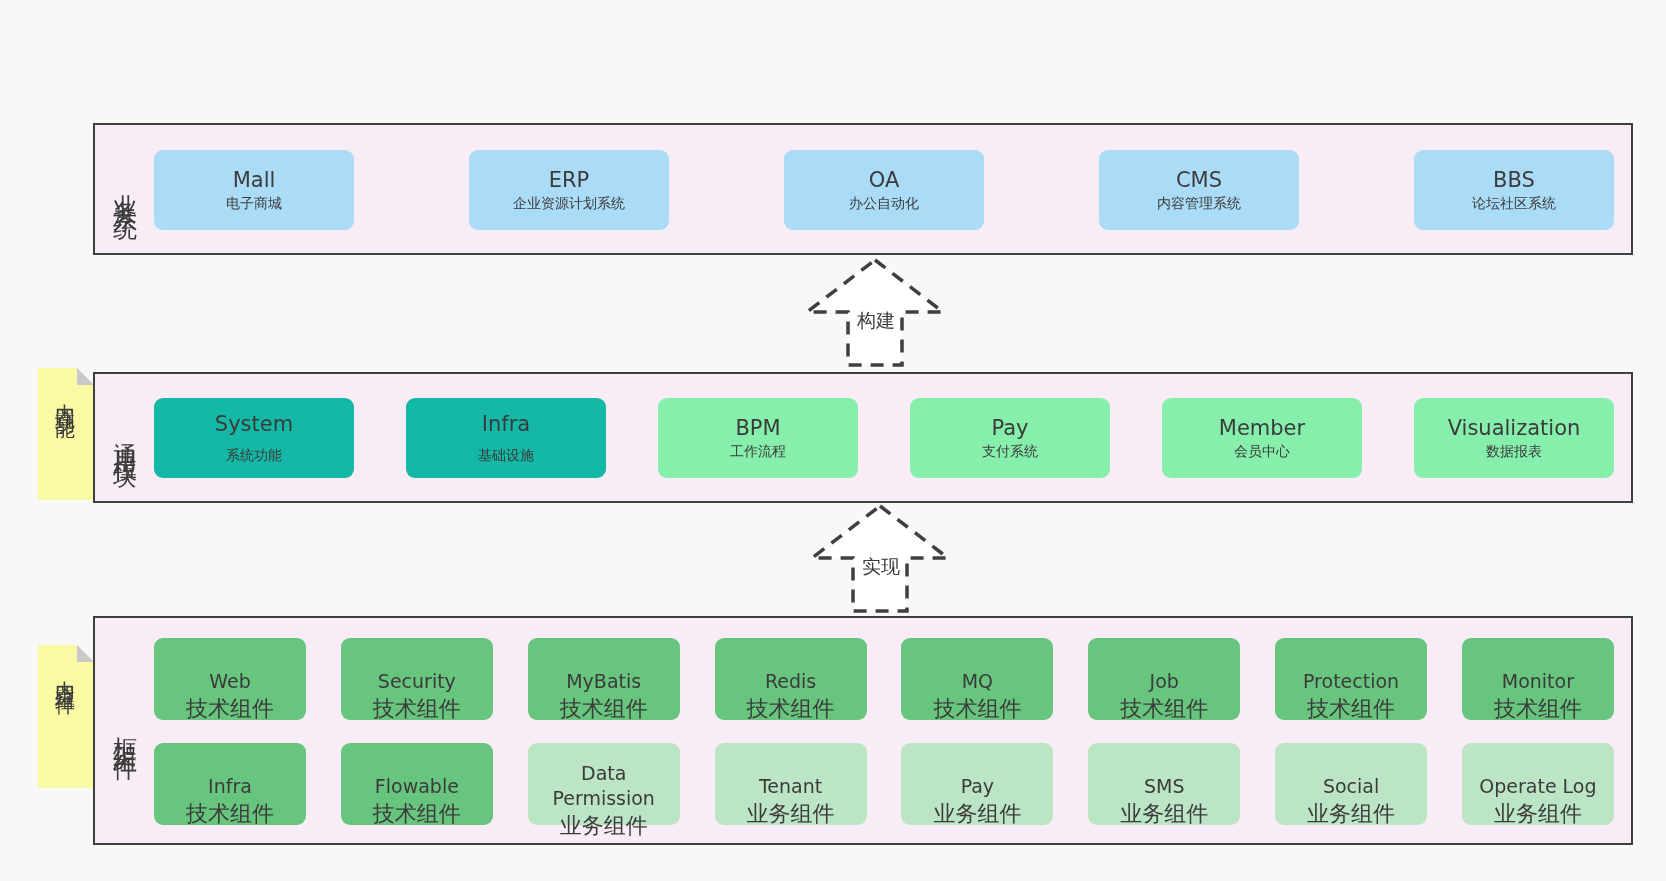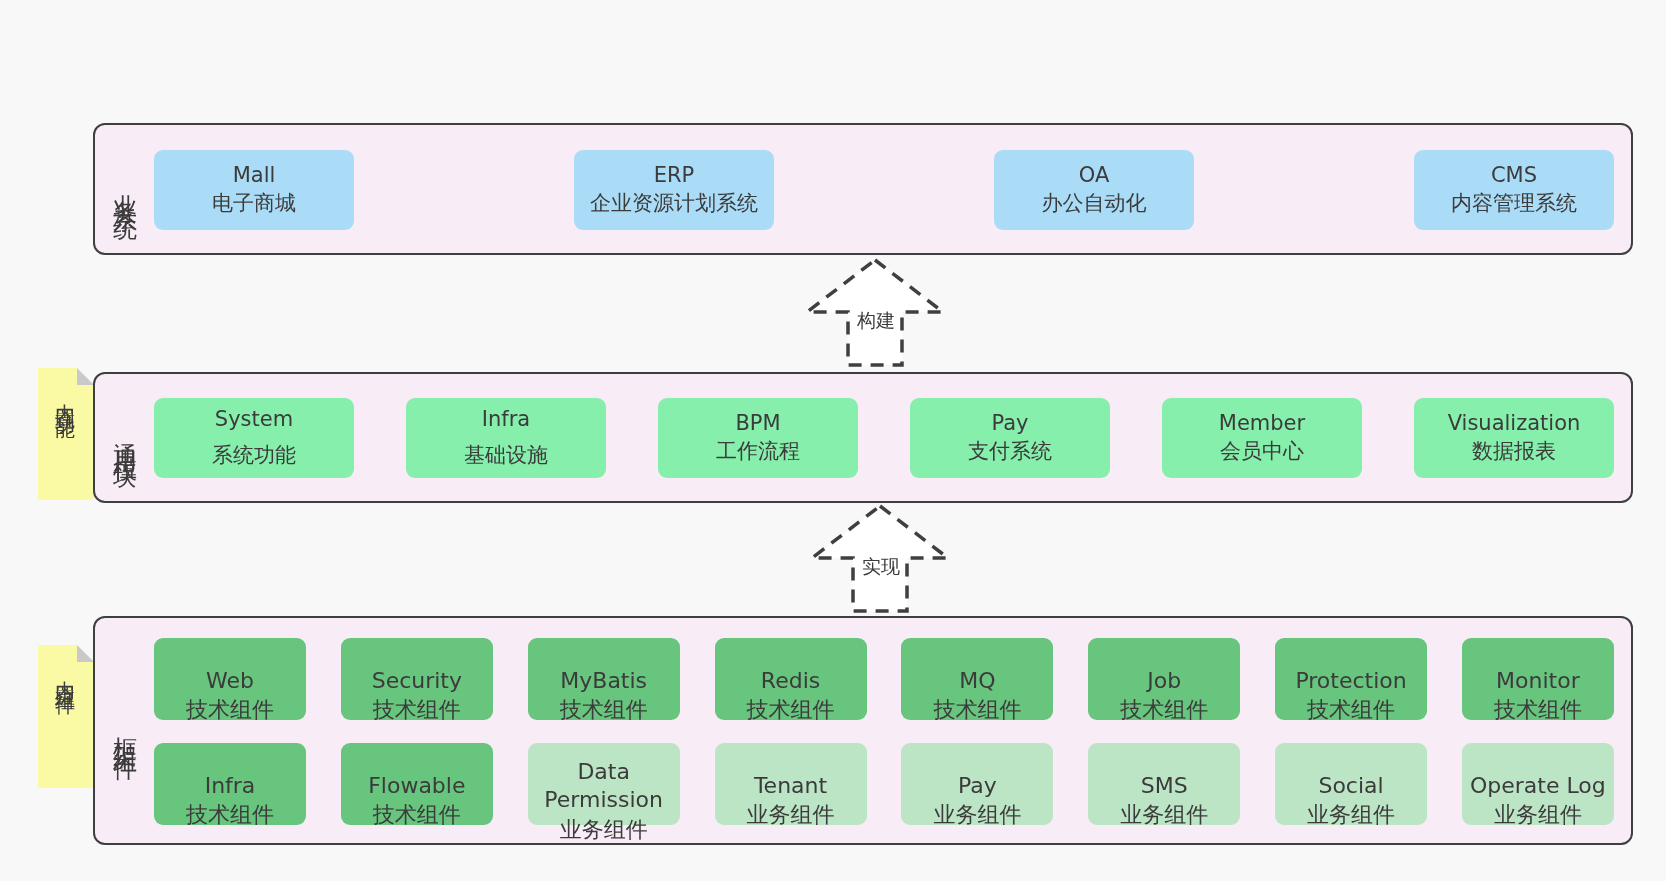--- a/index.html
+++ b/index.html
@@ -16,21 +16,21 @@
     overflow:hidden;
   }
 
   
   .panel {
     position:absolute;
     left:93px;
     width:1540px;
     background:#f8edf6;
     border:2px solid #3f3f3f;
-    border-radius:12px;
+    border-radius:0;
     box-sizing:border-box;
   }
   #panel-business   { top:123px; height:132px; }
   #panel-modules    { top:372px; height:131px; }
   #panel-components { top:616px; height:229px; }
 
   .side-label {
     position:absolute;
     left:14px;
     top:50%;
@@ -62,28 +62,28 @@
     display:flex;
     flex-direction:column;
     align-items:center;
     justify-content:center;
     text-align:center;
     color:#3b3b3b;
     box-sizing:border-box;
     padding:2px 4px;
   }
   .box .en { font-size:21px; line-height:1.3; }
-  .box .zh { font-size:21px; line-height:1.35; }
+  .box .zh { font-size:14px; line-height:1.35; }
   .box-wide { width:200px; height:80px; }
   .box-sm   { width:152px; height:82px; }
-  .box-sm .en { font-size:22px;margin-top:34px; }
+  .box-sm .en { font-size:19px;margin-top:34px; }
   .box-sm .zh { font-size:22px; }
 
   .blue       { background:#abdcf7; }
-  .red        { background:#86efac;gap:8px; }
+  .red        { background:#14b8a6;gap:8px; }
   .pink       { background:#86efac; }
   .green      { background:#67c57e; }
   .lightgreen { background:#bce5c6; }
 
   
   .note {
     position:absolute;
     width:56px;
     background:#fafaa4;
   }
@@ -150,20 +150,24 @@
         <span class="zh">企业资源计划系统</span>
       </div>
       <div class="box box-wide blue">
         <span class="en">OA</span>
         <span class="zh">办公自动化</span>
       </div>
       <div class="box box-wide blue">
         <span class="en">CMS</span>
         <span class="zh">内容管理系统</span>
       </div>
+      <div class="box box-wide blue">
+        <span class="en">BBS</span>
+        <span class="zh">论坛社区系统</span>
+      </div>
     </div>
   </div>
 
   <svg class="arrow-svg" id="arrow-build-svg" width="154" height="116">
     <polygon class="arrow-shape" points="77,6 145,58 104,58 104,111 50,111 50,58 9,58"></polygon>
   </svg>
   <span class="arrow-label" id="arrow-build-label">构建</span>
 
   <div class="note" id="note-modules">
     <span class="ntext">内置功能</span>

